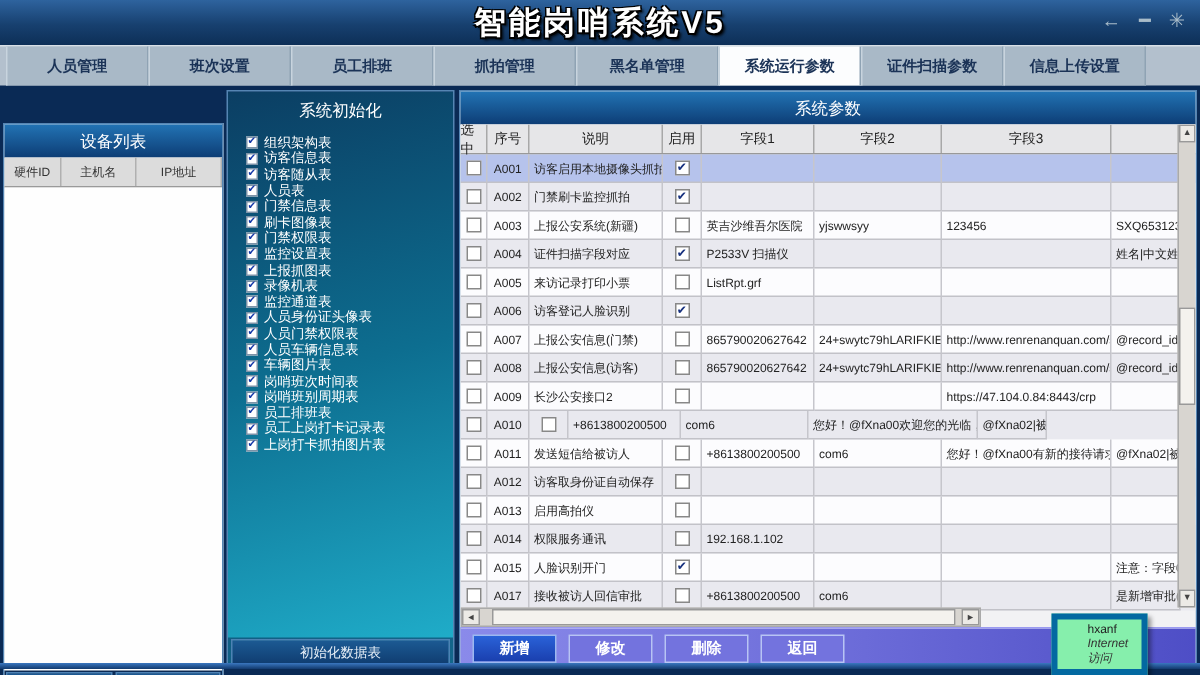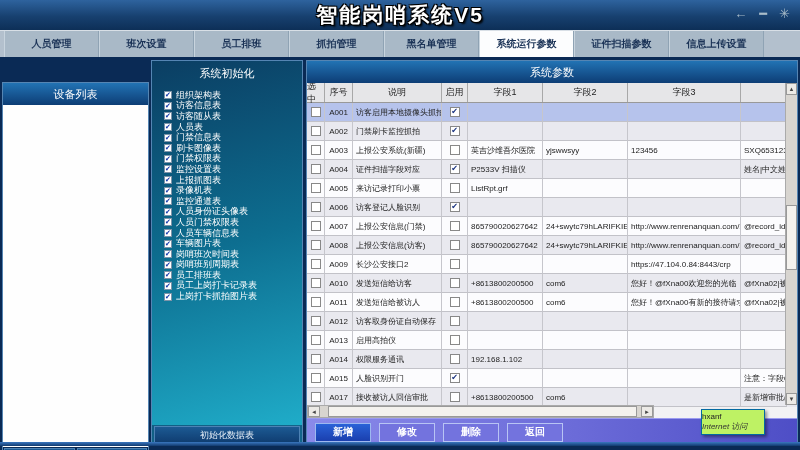--- a/index.html
+++ b/index.html
@@ -70,22 +70,22 @@
             color:#444; display:flex; align-items:center; justify-content:center; }
   .harrow.rgt { right:0; }
   .hthumb { position:absolute; left:20px; right:16px; top:0; bottom:0; background:#f4f2ee; border:1px solid #999; }
   .btnbar { height:27px; flex:0 0 27px; background:linear-gradient(90deg,#8a8aea 0%,#6b6bd8 55%,#4e4ec6 100%);
             border-top:1px solid #9a9af0; display:flex; align-items:center; padding-left:8px; gap:8px; }
   .pbtn { width:56px; height:19px; background:#7373de; border:1px solid #b8c4f4; color:#fff; font-size:10px; font-weight:bold;
           display:flex; align-items:center; justify-content:center; cursor:default; }
   .pbtn.primary { background:linear-gradient(180deg,#2a62d8,#1a3fae); border-color:#9db8f0; }
 
   
-  .tooltip { position:absolute; left:701px; top:409px; width:64px; background:#bef264; border:1px solid #0369a1;
-             box-shadow:2px 2px 3px rgba(0,0,0,.4); padding:2px 0; z-index:20; }
+  .tooltip { position:absolute; left:701px; top:409px; width:64px; background:#86efac; border:4px solid #0369a1;
+             box-shadow:2px 2px 3px rgba(0,0,0,.4); padding:2px 20px; z-index:20; }
   .tooltip .l1 { font-size:8px; color:#222; }
   .tooltip .l2 { font-size:8px; color:#333; font-style:italic; }
 </style>
 </head>
 <body>
 
 <div class="titlebar">
   <div class="apptitle">智能岗哨系统V5</div>
   <div class="wctrl">
     <span>←</span>
@@ -102,20 +102,25 @@
     <div class="tab">黑名单管理</div>
     <div class="tab active">系统运行参数</div>
     <div class="tab">证件扫描参数</div>
     <div class="tab">信息上传设置</div>
   </div>
 
 <div class="main">
 
   <div class="panel left">
     <div class="phead">设备列表</div>
+    <div class="dcols" id="devCols">
+        <div class="dcol" style="width: 38px;">硬件ID</div>
+        <div class="dcol" style="width: 50px;">主机名</div>
+        <div class="dcol" style="width: 57px;">IP地址</div>
+      </div>
     <div class="dbody"></div>
     <div class="dbtns">
       <div class="dbtn">删除</div>
       <div class="dbtn">修改本地通讯IP</div>
     </div>
   </div>
 
   <div class="panel mid">
     <div class="mhead">系统初始化</div>
     <div class="clist" id="checkList">
@@ -343,21 +348,20 @@
             <div class="pcell" style="width: 75px;"></div>
             <div class="pcell" style="width: 85px;"></div>
             <div class="pcell" style="width: 113px;">https://47.104.0.84:8443/crp</div>
             <div class="pcell" style="width: 46px;"></div>
           </div>
           <div class="prow alt">
             <div class="pcell ctr" style="width: 18px;">
               <span class="box"></span>
             </div>
             <div class="pcell ctr" style="width: 28px;">A010</div>
-            <div class="pcell" style="width: 89px;">发送短信给访客</div>
             <div class="pcell ctr" style="width: 26px;">
               <span class="box"></span>
             </div>
             <div class="pcell" style="width: 75px;">+8613800200500</div>
             <div class="pcell" style="width: 85px;">com6</div>
             <div class="pcell" style="width: 113px;">您好！@fXna00欢迎您的光临，请到@(...</div>
             <div class="pcell" style="width: 46px;">@fXna02|被访人(</div>
           </div>
           <div class="prow">
             <div class="pcell ctr" style="width: 18px;">

